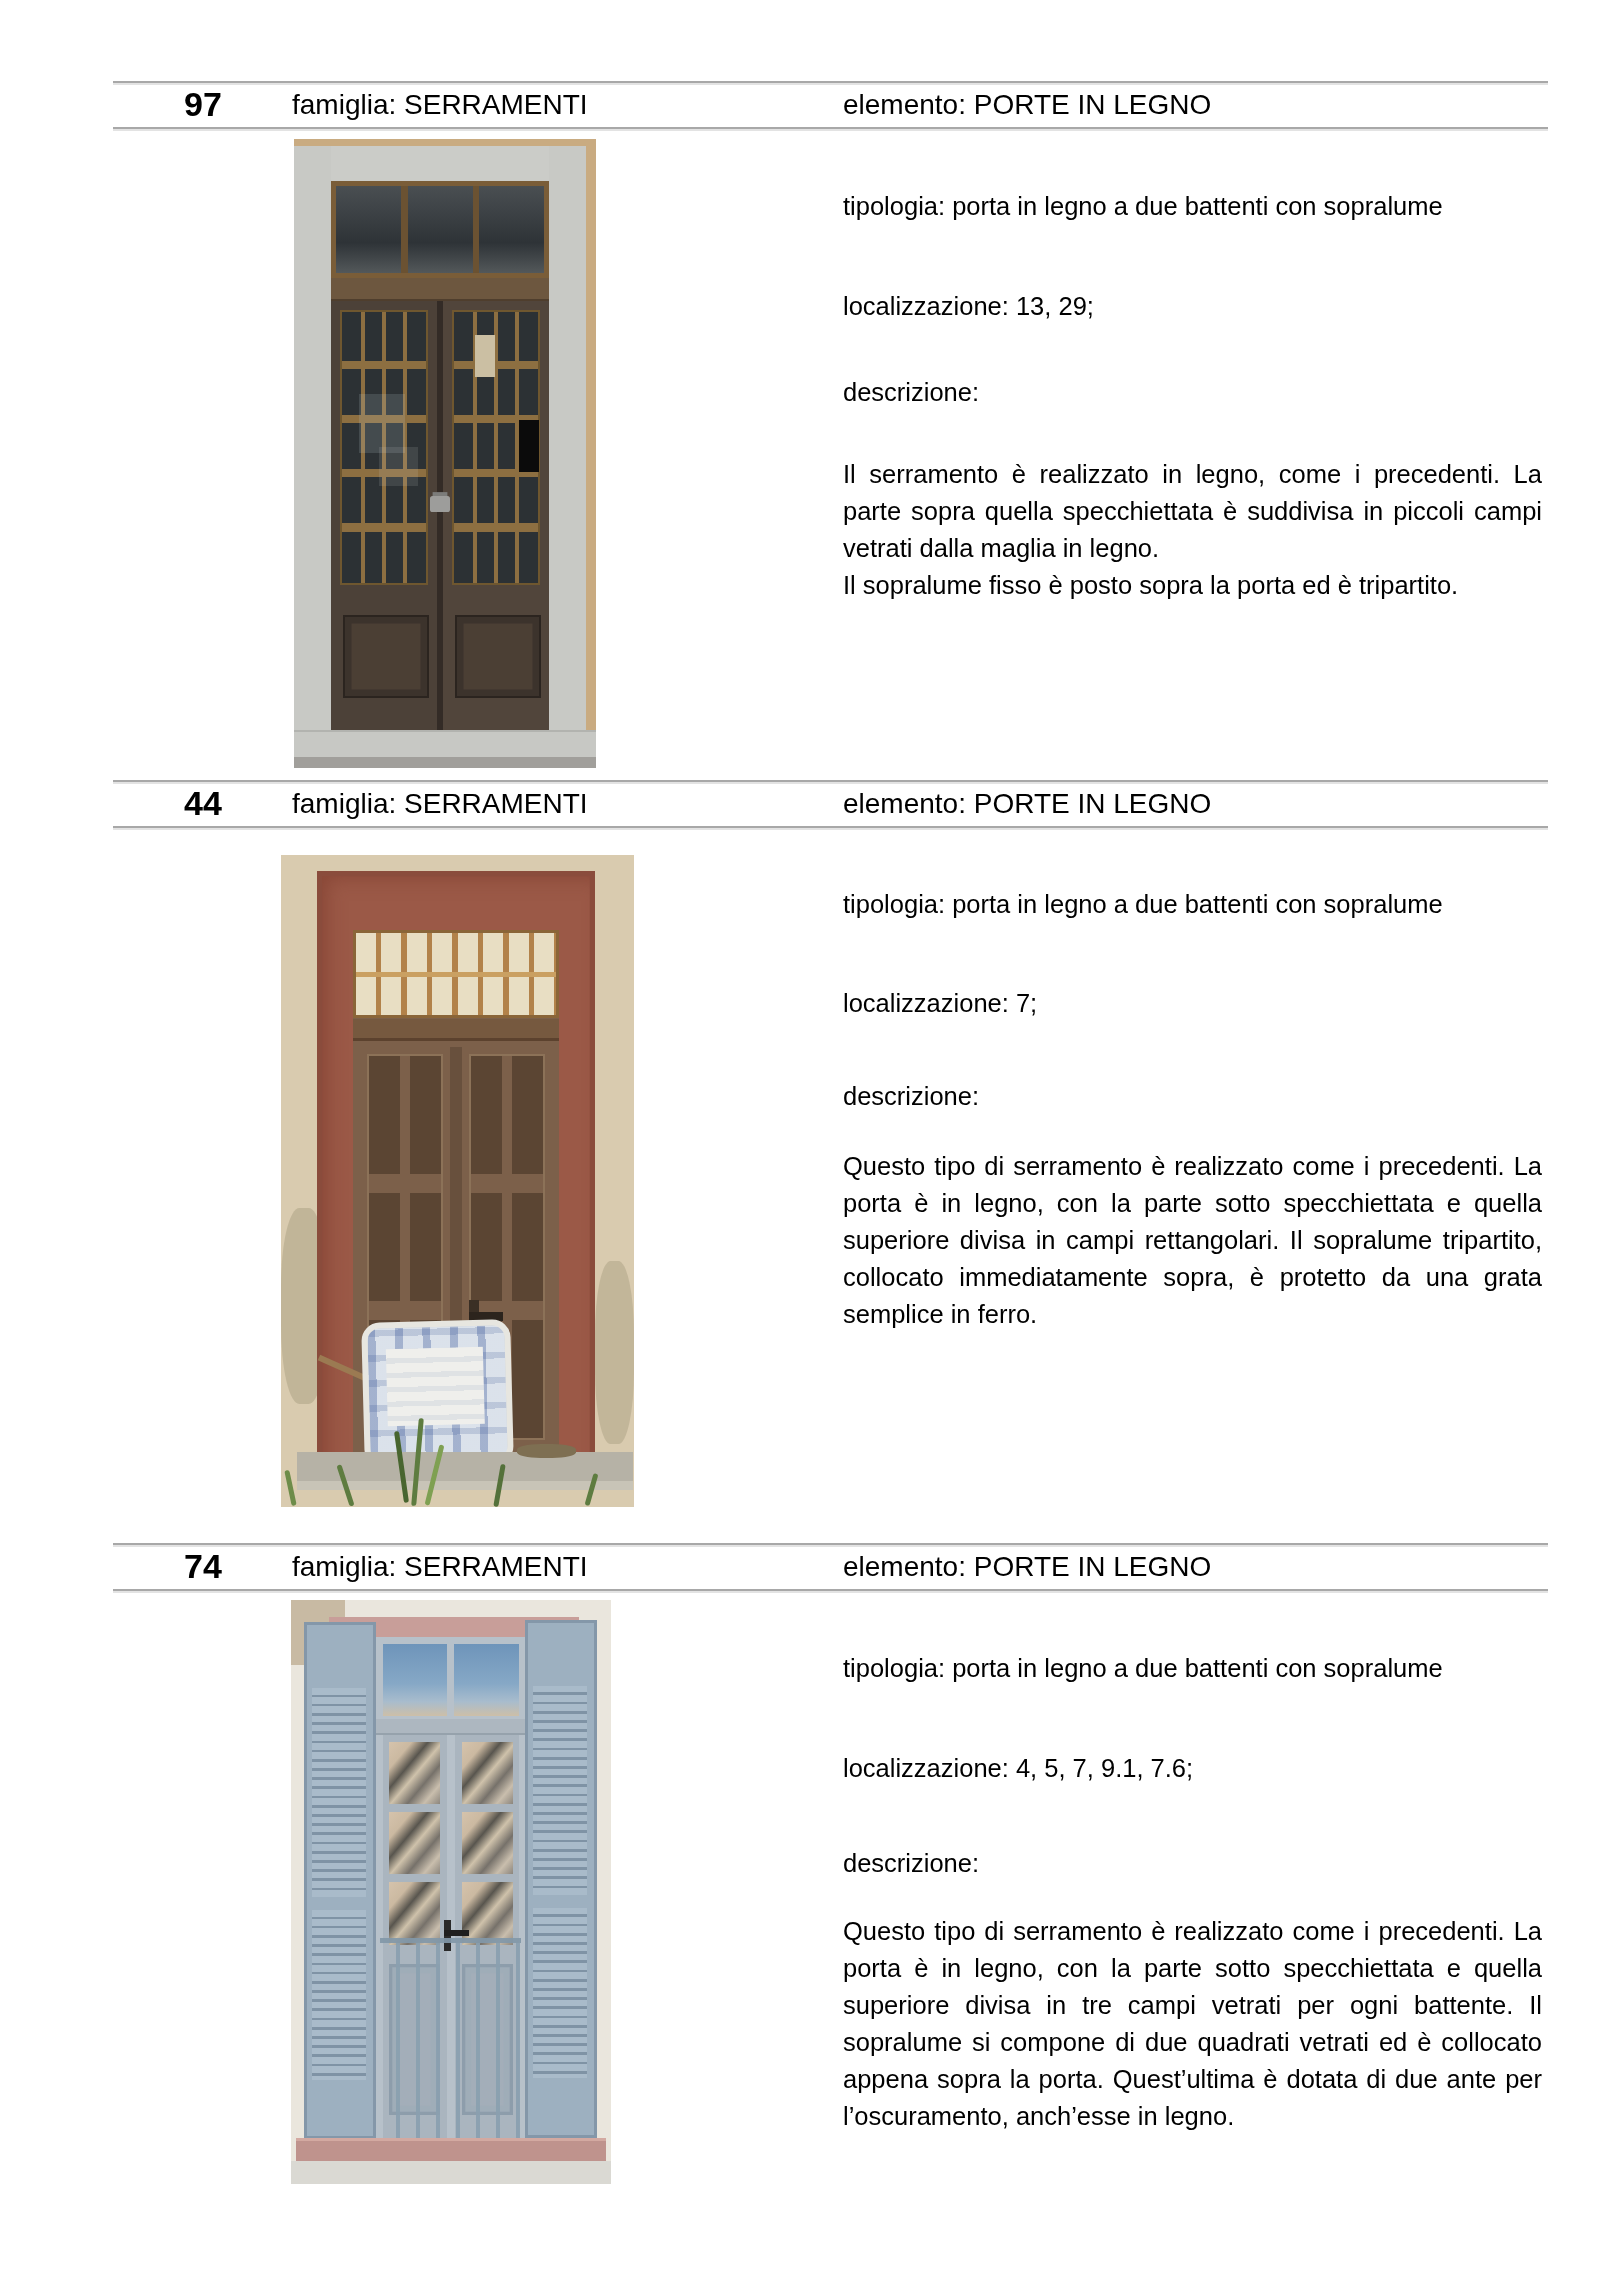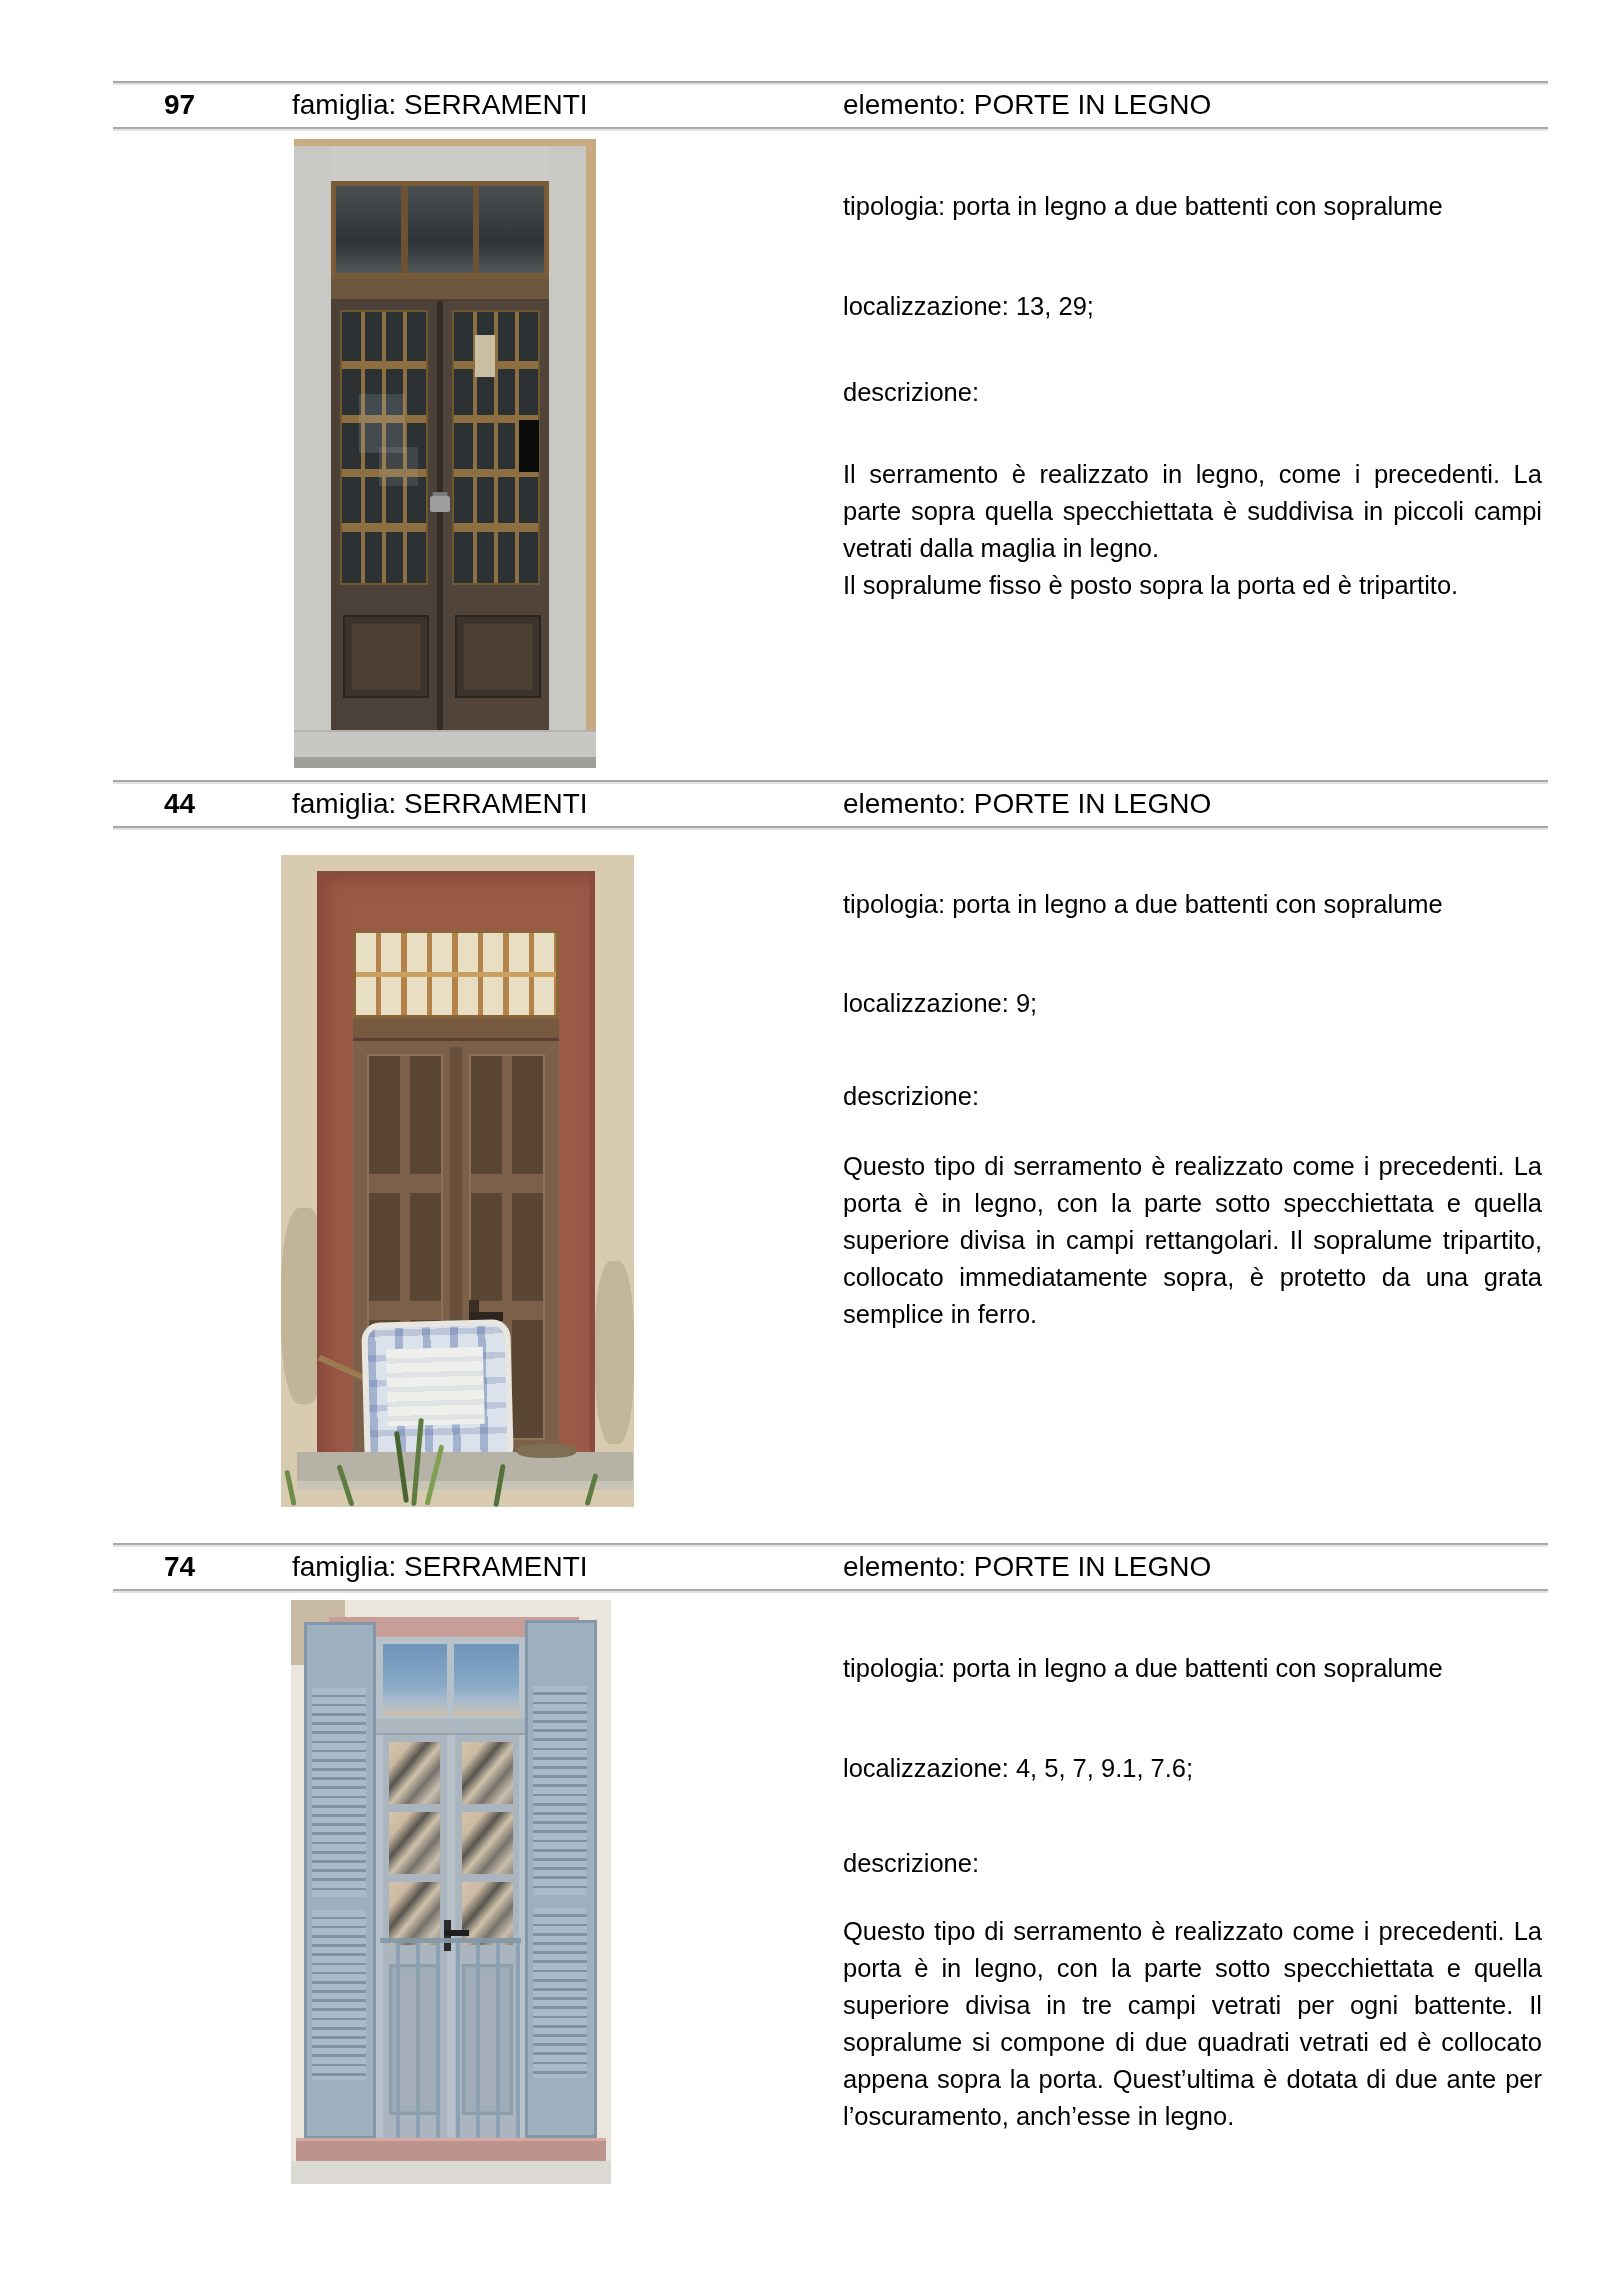--- a/index.html
+++ b/index.html
@@ -2,21 +2,21 @@
 <html style="font-size:10.5px"><head>
 <meta charset="utf-8">
 <style>
   html,body{margin:0;padding:0;background:#888;}
   .page{position:relative;width:1623px;height:2295px;background:#ffffff;
         font-family:"Liberation Sans",sans-serif;color:#000;overflow:hidden;}
 
   
   .rule{position:absolute;left:113px;width:1435px;height:2px;background:#a8a8a8;
         box-shadow:0 2px 0 #e3e3e3;}
-  .hnum{position:absolute;left:164px;font-size:28px;font-weight:bold;line-height:37px;}
+  .hnum{position:absolute;left:184px;font-size:34px;font-weight:bold;line-height:37px;}
   .hfam{position:absolute;left:292px;font-size:28px;line-height:37px;}
   .hele{position:absolute;left:843px;font-size:28px;line-height:37px;}
 
   
   .col{position:absolute;left:843px;width:699px;font-size:25.5px;line-height:37px;}
   .body{text-align:justify;white-space:pre-line;}
 
   
   .e1 .rule-a{top:81px}.e1 .rule-b{top:127px}
   .e1 .hnum,.e1 .hfam,.e1 .hele{top:86px}
@@ -224,21 +224,21 @@
       <div class="blade b1"></div>
       <div class="blade b2"></div>
       <div class="blade b3"></div>
       <div class="blade b4"></div>
       <div class="blade b5"></div>
       <div class="blade b6"></div>
       <div class="blade b7"></div>
     </div>
 
     <div class="col tip">tipologia: porta in legno a due battenti con sopralume</div>
-    <div class="col loc">localizzazione: 9;</div>
+    <div class="col loc">localizzazione: 7;</div>
     <div class="col dsc">descrizione:</div>
     <div class="col body">Questo tipo di serramento è realizzato come i precedenti. La porta è in legno, con la parte sotto specchiettata e quella superiore divisa in campi rettangolari. Il sopralume tripartito, collocato immediatamente sopra, è protetto da una grata semplice in ferro.</div>
   </section>
 
   <section class="e3">
     <div class="rule rule-a"></div>
     <div class="hnum">74</div>
     <div class="hfam">famiglia: SERRAMENTI</div>
     <div class="hele">elemento: PORTE IN LEGNO</div>
     <div class="rule rule-b"></div>

